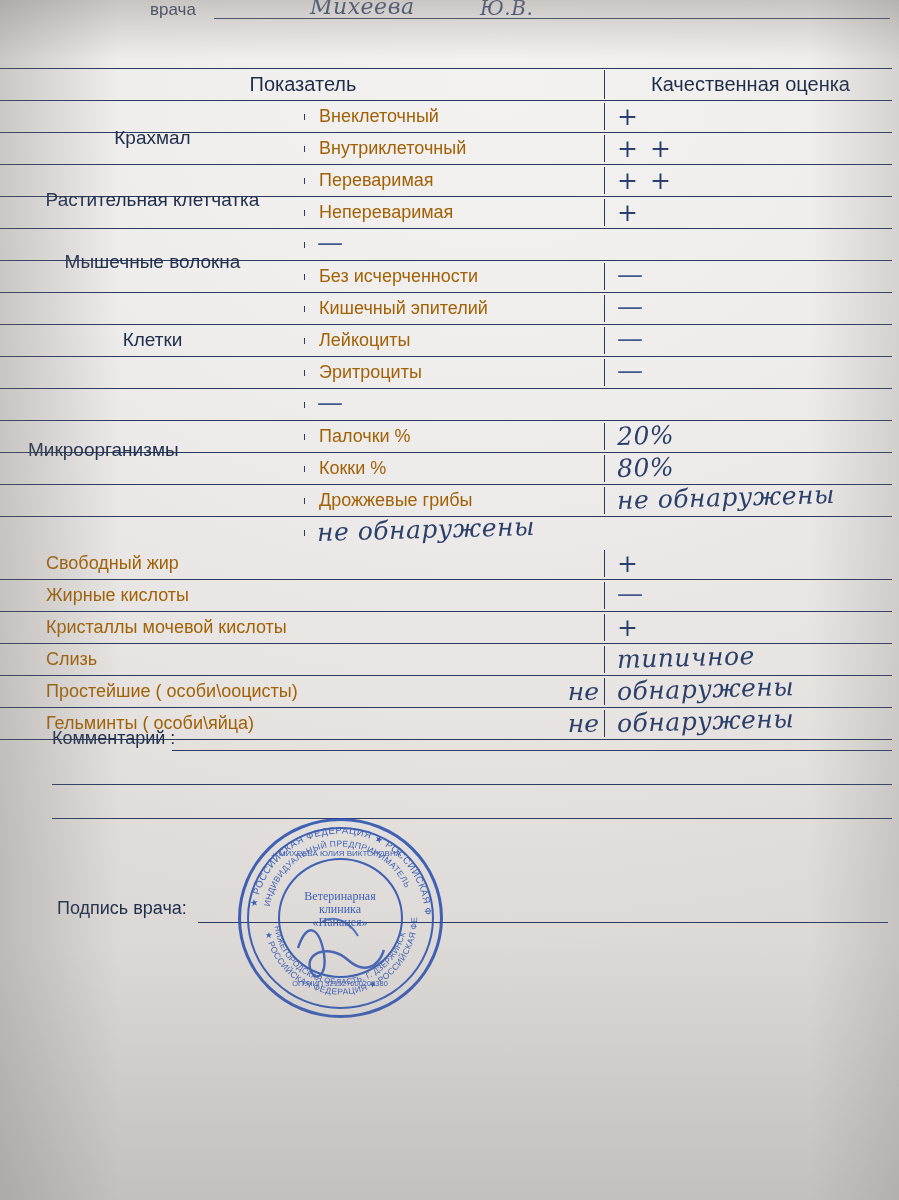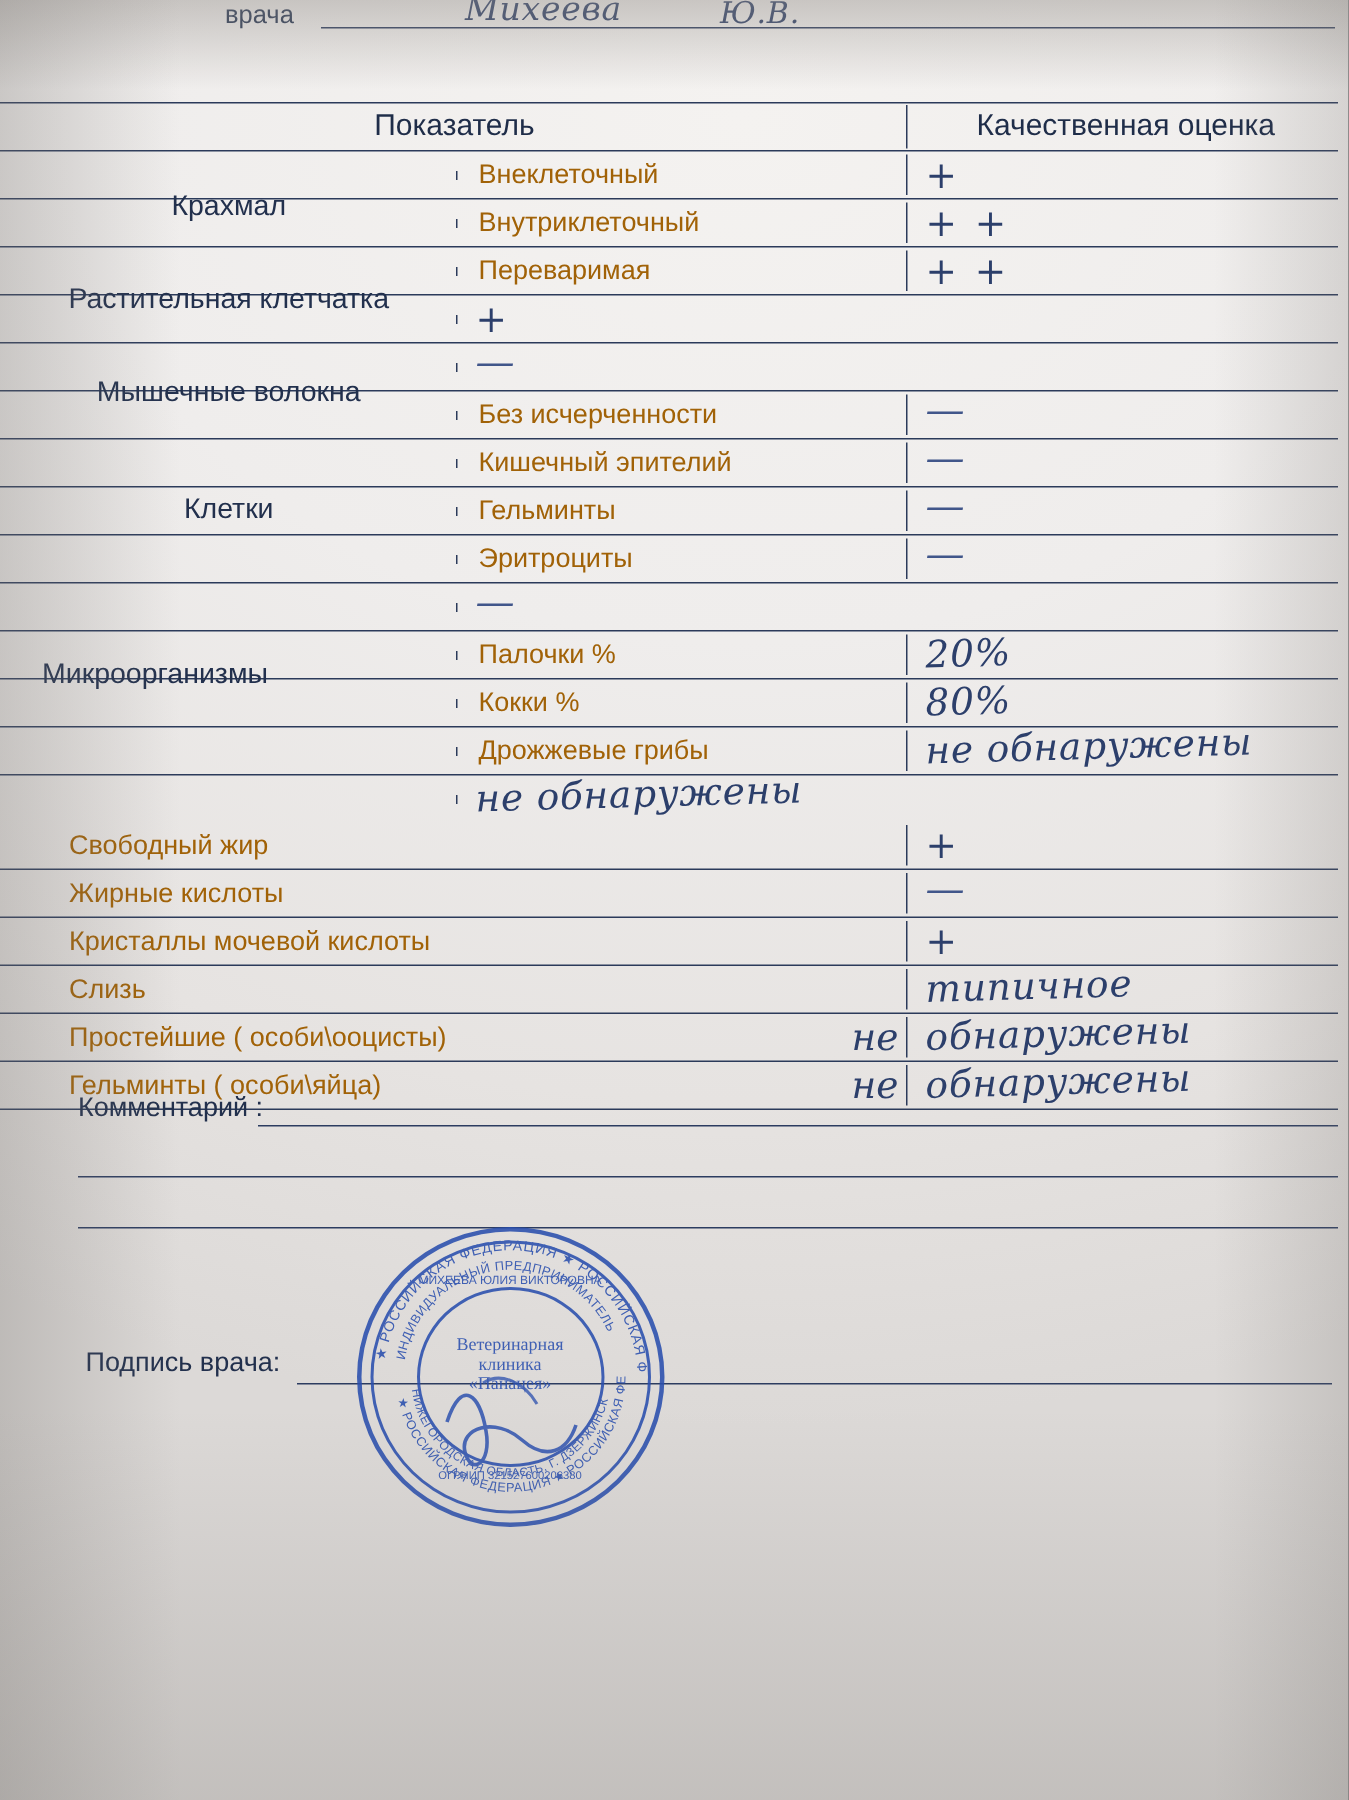--- a/index.html
+++ b/index.html
@@ -301,20 +301,21 @@
       </div>
       <div class="row">
         <div class="c-group empty"></div>
         <div class="c-name">Переваримая</div>
         <div class="c-val">
             <span class="hv plus">+ +</span>
           </div>
       </div>
       <div class="row">
         <div class="c-group empty"></div>
+        <div class="c-name">Непереваримая</div>
         <div class="c-val">
             <span class="hv plus">+</span>
           </div>
       </div>
       <div class="row">
         <div class="c-group empty"></div>
         <div class="c-val">
             <span class="hv dash">—</span>
           </div>
       </div>
@@ -327,21 +328,21 @@
       </div>
       <div class="row">
         <div class="c-group empty"></div>
         <div class="c-name">Кишечный эпителий</div>
         <div class="c-val">
             <span class="hv dash">—</span>
           </div>
       </div>
       <div class="row">
         <div class="c-group empty"></div>
-        <div class="c-name">Гельминты</div>
+        <div class="c-name">Лейкоциты</div>
         <div class="c-val">
             <span class="hv dash">—</span>
           </div>
       </div>
       <div class="row">
         <div class="c-group empty"></div>
         <div class="c-name">Эритроциты</div>
         <div class="c-val">
             <span class="hv dash">—</span>
           </div>

